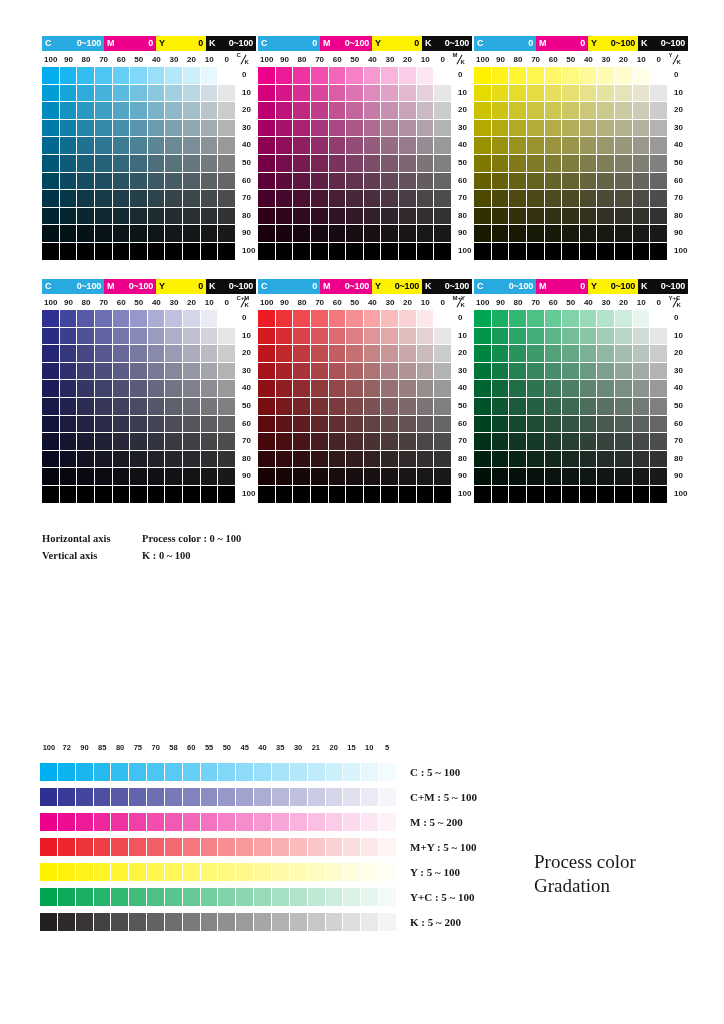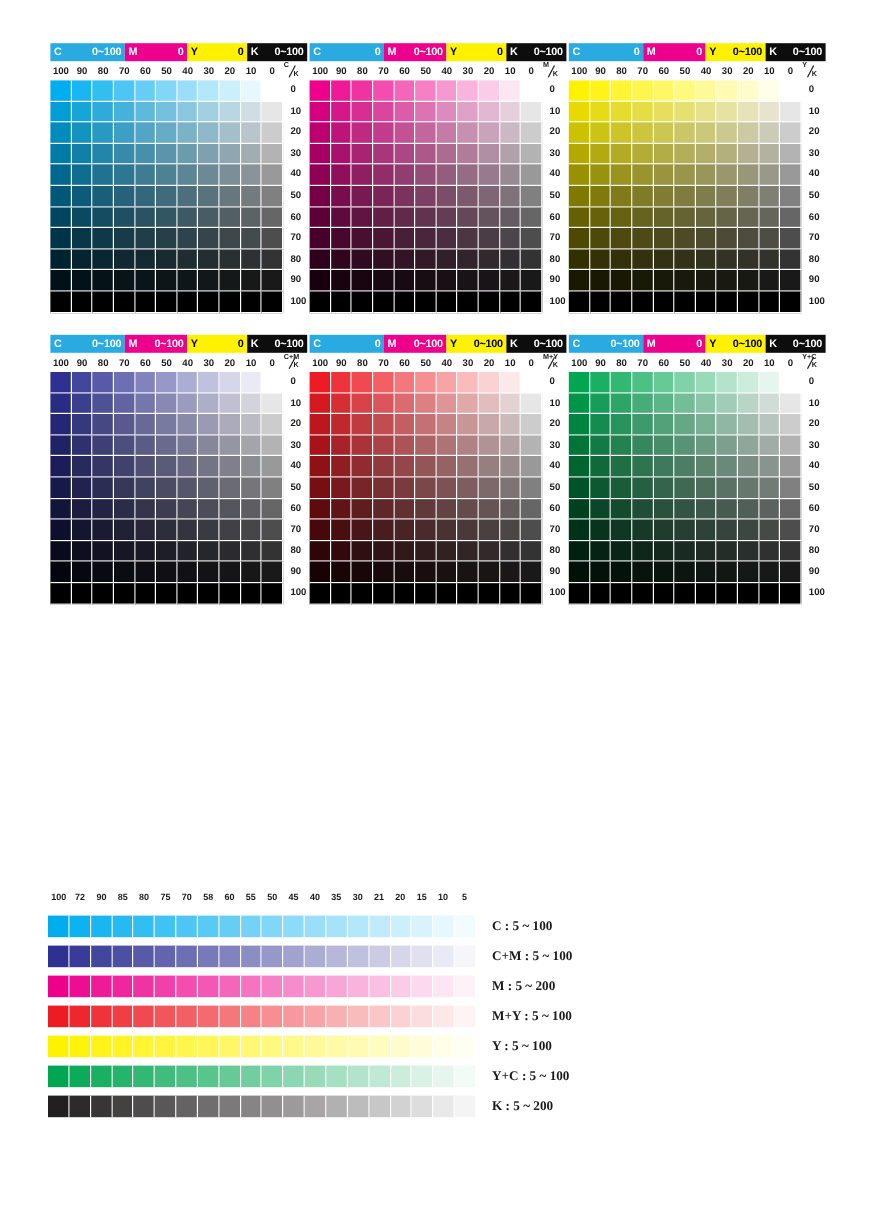--- a/index.html
+++ b/index.html
@@ -1255,20 +1255,30 @@
           <div class="yt" style="top: 127.2px;">70</div>
           <div class="yt" style="top: 144.8px;">80</div>
           <div class="yt" style="top: 162.4px;">90</div>
           <div class="yt" style="top: 180px;">100</div>
         </div>
       </div>
     </div>
   </div>
 
 <div class="caption-block">
+  <div class="caption-rows">
+    <div class="caption-row">
+      <span class="lbl">Horizontal axis</span>
+      <span class="val">Process color : 0 ~ 100</span>
+    </div>
+    <div class="caption-row">
+      <span class="lbl">Vertical axis</span>
+      <span class="val">K : 0 ~ 100</span>
+    </div>
+  </div>
 </div>
 
 <div class="grad-area">
   <div class="grad-scale">
       <div class="gt">100</div>
       <div class="gt">72</div>
       <div class="gt">90</div>
       <div class="gt">85</div>
       <div class="gt">80</div>
       <div class="gt">75</div>
@@ -1457,13 +1467,15 @@
           <div class="gcell" style="background: rgb(189, 188, 188);"></div>
           <div class="gcell" style="background: rgb(200, 199, 199);"></div>
           <div class="gcell" style="background: rgb(211, 210, 210);"></div>
           <div class="gcell" style="background: rgb(222, 221, 222);"></div>
           <div class="gcell" style="background: rgb(233, 233, 233);"></div>
           <div class="gcell" style="background: rgb(244, 244, 244);"></div>
         </div>
         <div class="grad-label">K : 5 ~ 200</div>
       </div>
     </div>
+  <div class="grad-title">Process color
+Gradation</div>
 </div>
 
 </body></html>

